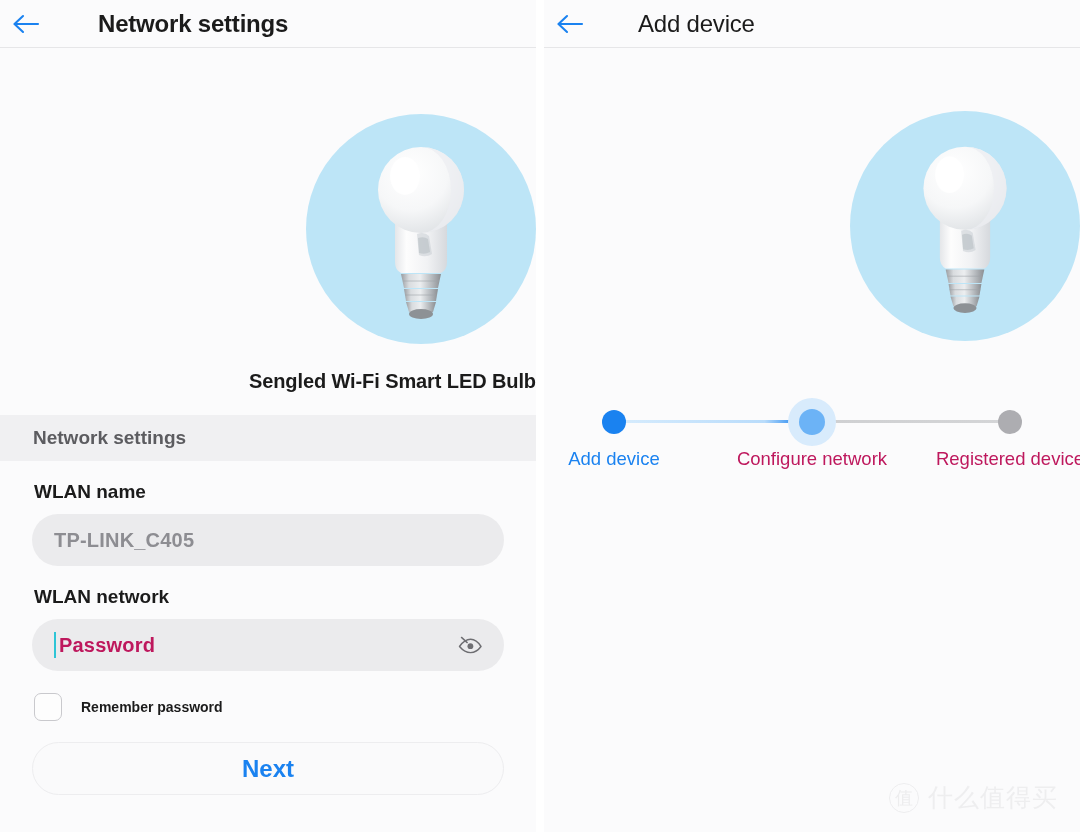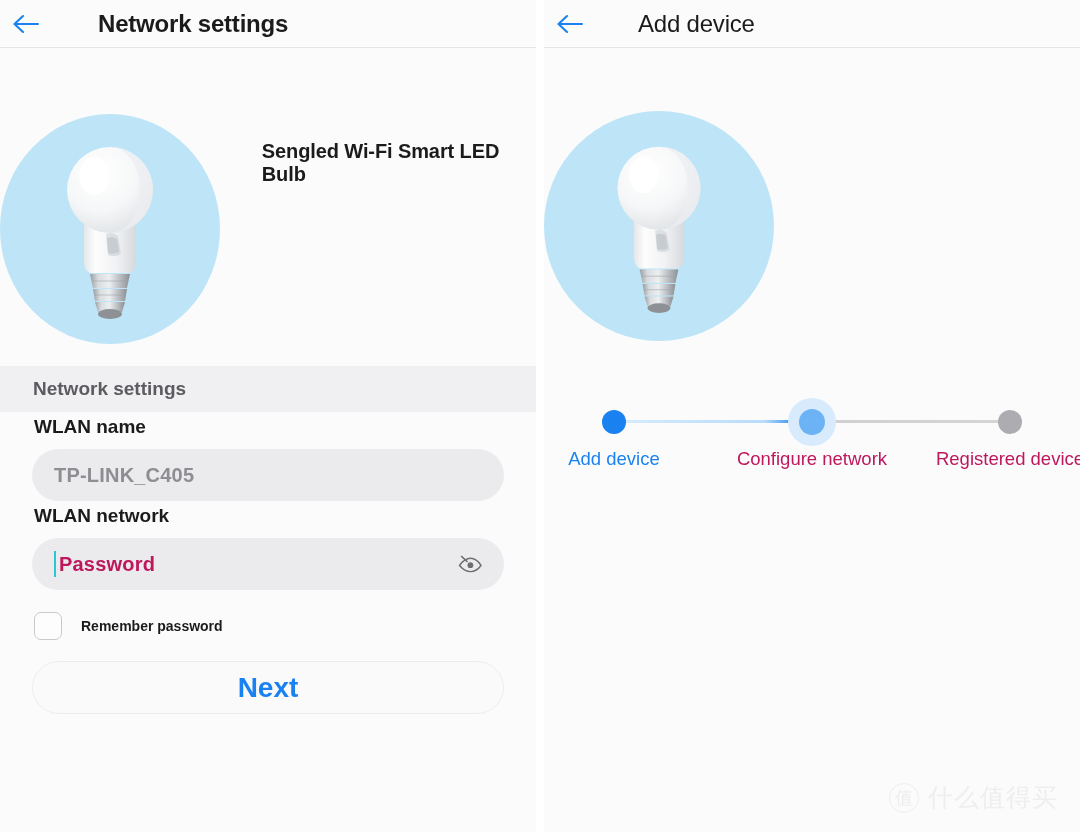--- a/index.html
+++ b/index.html
@@ -45,23 +45,22 @@
     color: #1b1b1b;
     letter-spacing: -0.2px;
     margin-left: 46px;
     white-space: nowrap;
   }
   .panel-right .appbar-title { margin-left: 42px; }
 
   
   .hero {
     display: flex;
-    flex-direction: row;
-    align-items: flex-start;
-    gap: 42px;
+    flex-direction: column;
+    align-items: flex-end;
   }
   .hero-left  { padding-top: 66px; }
   .hero-right { padding-top: 63px; }
 
   .bulb-circle {
     width: 230px; height: 230px;
     border-radius: 50%;
     background: #bde5f7;
     position: relative;
   }
@@ -88,21 +87,21 @@
     align-items: center;
     padding-left: 33px;
   }
   .section-band-label {
     font-size: 19px;
     color: #5c5c60;
   }
 
   
   .form { padding: 0 32px; }
-  .field { margin-top: 4px; }
+  .field { margin-top: 20px; }
   .field-label {
     font-size: 19px;
     color: #1b1b1b;
     margin-bottom: 11px;
     padding-left: 2px;
   }
   .input-pill {
     position: relative;
     height: 52px;
     border-radius: 26px;
@@ -161,21 +160,21 @@
     height: 53px;
     border-radius: 27px;
     background: #fafafb;
     border: 1px solid #ededef;
     display: flex;
     align-items: center;
     justify-content: center;
     cursor: pointer;
   }
   .next-btn-label {
-    font-size: 28px;
+    font-size: 24px;
     color: #1a82f0;
   }
 
   
   .instruction {
     margin-top: 24px;
     text-align: center;
     font-size: 19.5px;
     line-height: 25px;
     color: #1b1b1b;

